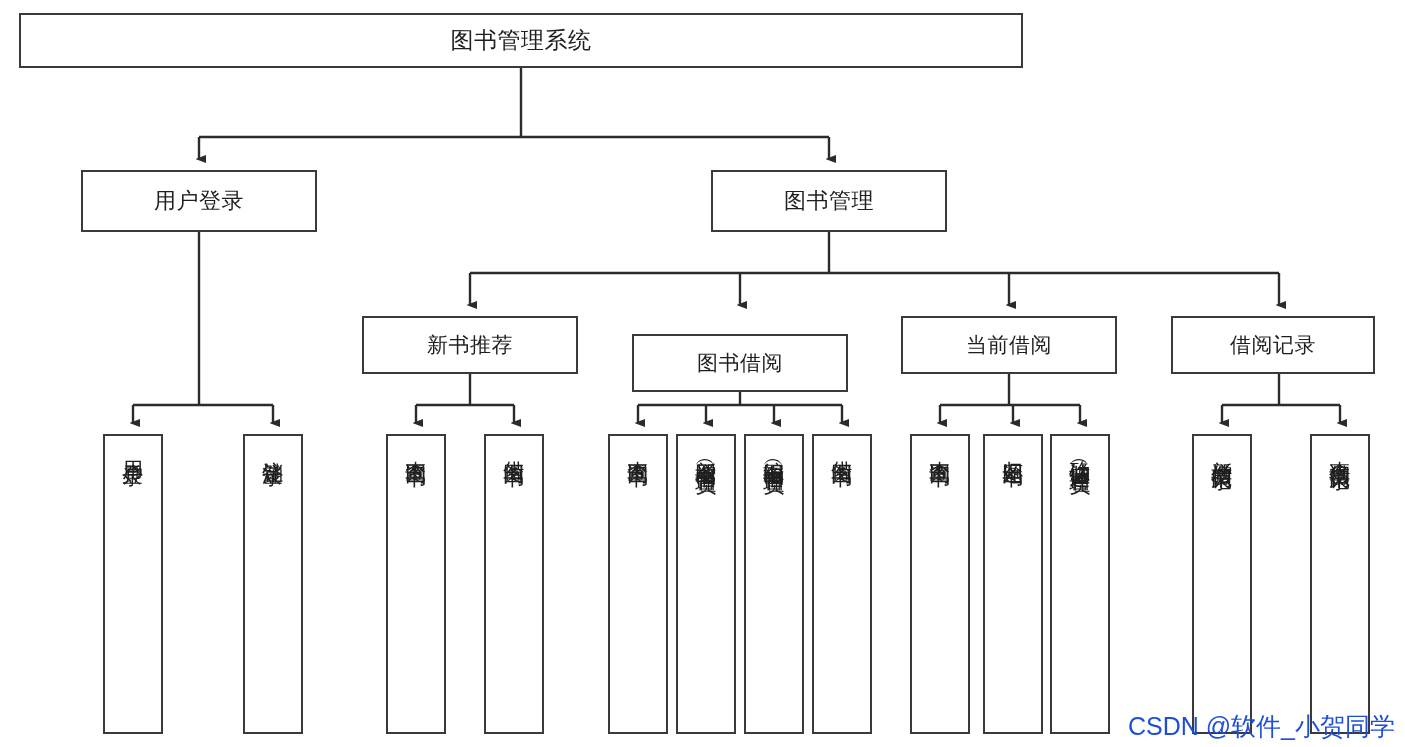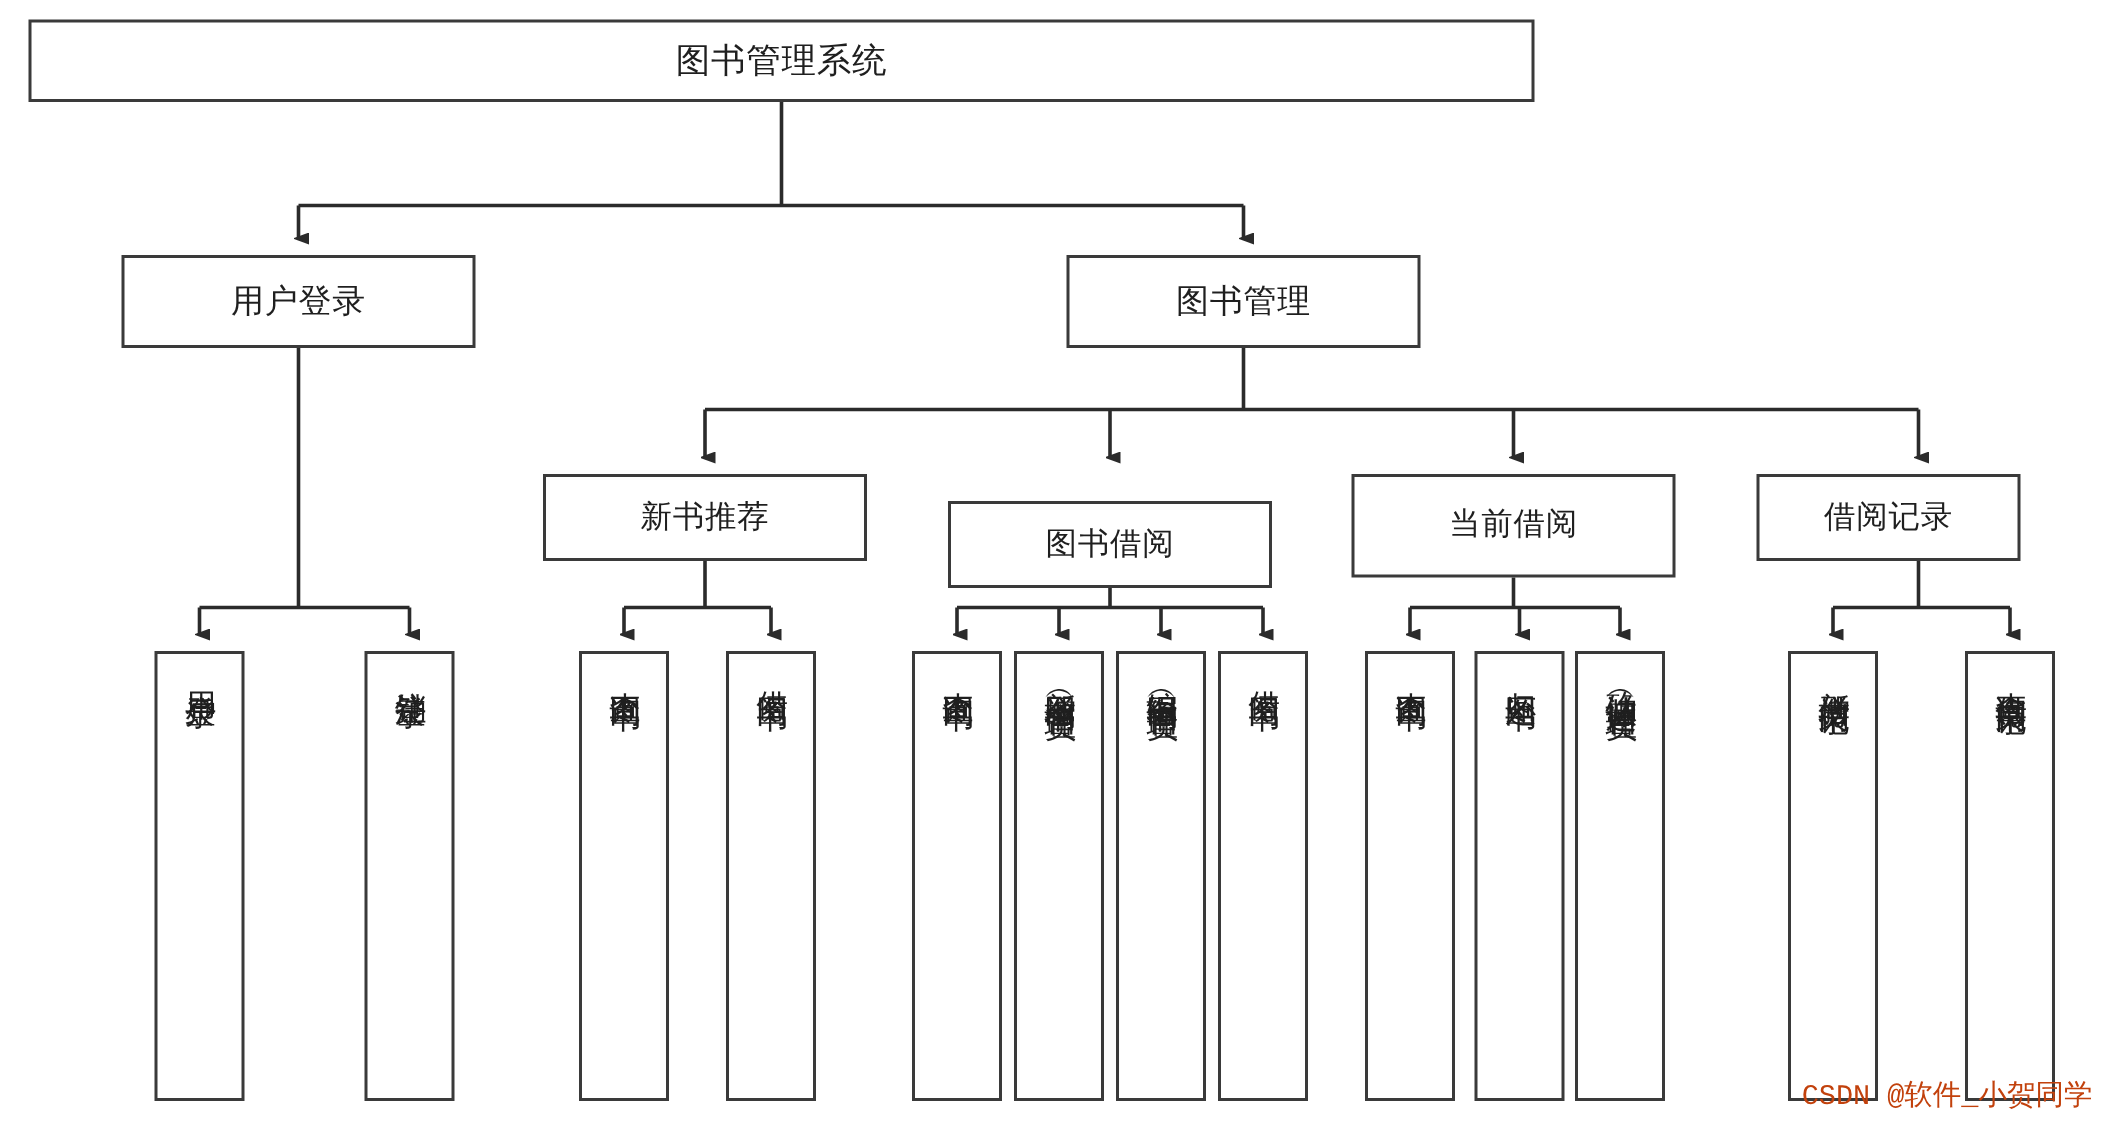--- a/index.html
+++ b/index.html
@@ -47,25 +47,25 @@
     font-size:21px;
     line-height:1.12;
     letter-spacing:2px;
     white-space:nowrap;
   }
 
   #watermark{
     position:absolute;
     right:10px;
     bottom:4px;
-    font-size:19px;
-    color:#c2410c;
+    font-size:25px;
+    color:#1d4ed8;
     z-index:5;
     white-space:nowrap;
-    font-family:Liberation Mono, monospace;
+    font-family:Liberation Sans, sans-serif;
   }
 </style>
 </head>
 <body>
 
 <div id="diagram-root">
 
   <svg id="connector-layer" viewBox="0 0 1405 747" xmlns="http://www.w3.org/2000/svg">
     <defs>
       <marker id="arrowhead" markerWidth="10" markerHeight="10" refX="4" refY="7" orient="auto" markerUnits="userSpaceOnUse">
@@ -119,24 +119,24 @@
   <div class="node level3" style="left: 362px; top: 316px; width: 216px; height: 58px;">
     <span class="node-label">新书推荐</span>
   </div>
 
   <div class="node level2" style="left: 711px; top: 170px; width: 236px; height: 62px;">
     <span class="node-label">图书管理</span>
   </div>
   <div class="node level3" style="left: 632px; top: 316px; width: 216px; height: 58px; margin-top: 18px;">
     <span class="node-label">图书借阅</span>
   </div>
-  <div class="node level3" style="left: 901px; top: 316px; width: 216px; height: 69px;">
+  <div class="node level3" style="left: 901px; top: 316px; width: 216px; height: 58px;">
     <span class="node-label">当前借阅</span>
   </div>
-  <div class="node level3" style="left: 1171px; top: 316px; width: 176px; height: 58px;">
+  <div class="node level3" style="left: 1171px; top: 316px; width: 204px; height: 58px;">
     <span class="node-label">借阅记录</span>
   </div>
 
   <div class="node leaf" style="left: 103px; top: 434px; width: 60px; height: 300px;">
     <span class="node-label">用户登录</span>
   </div>
   <div class="node leaf" style="left: 243px; top: 434px; width: 60px; height: 300px;">
     <span class="node-label">注销登录</span>
   </div>
   <div class="node leaf" style="left: 386px; top: 434px; width: 60px; height: 300px;">

